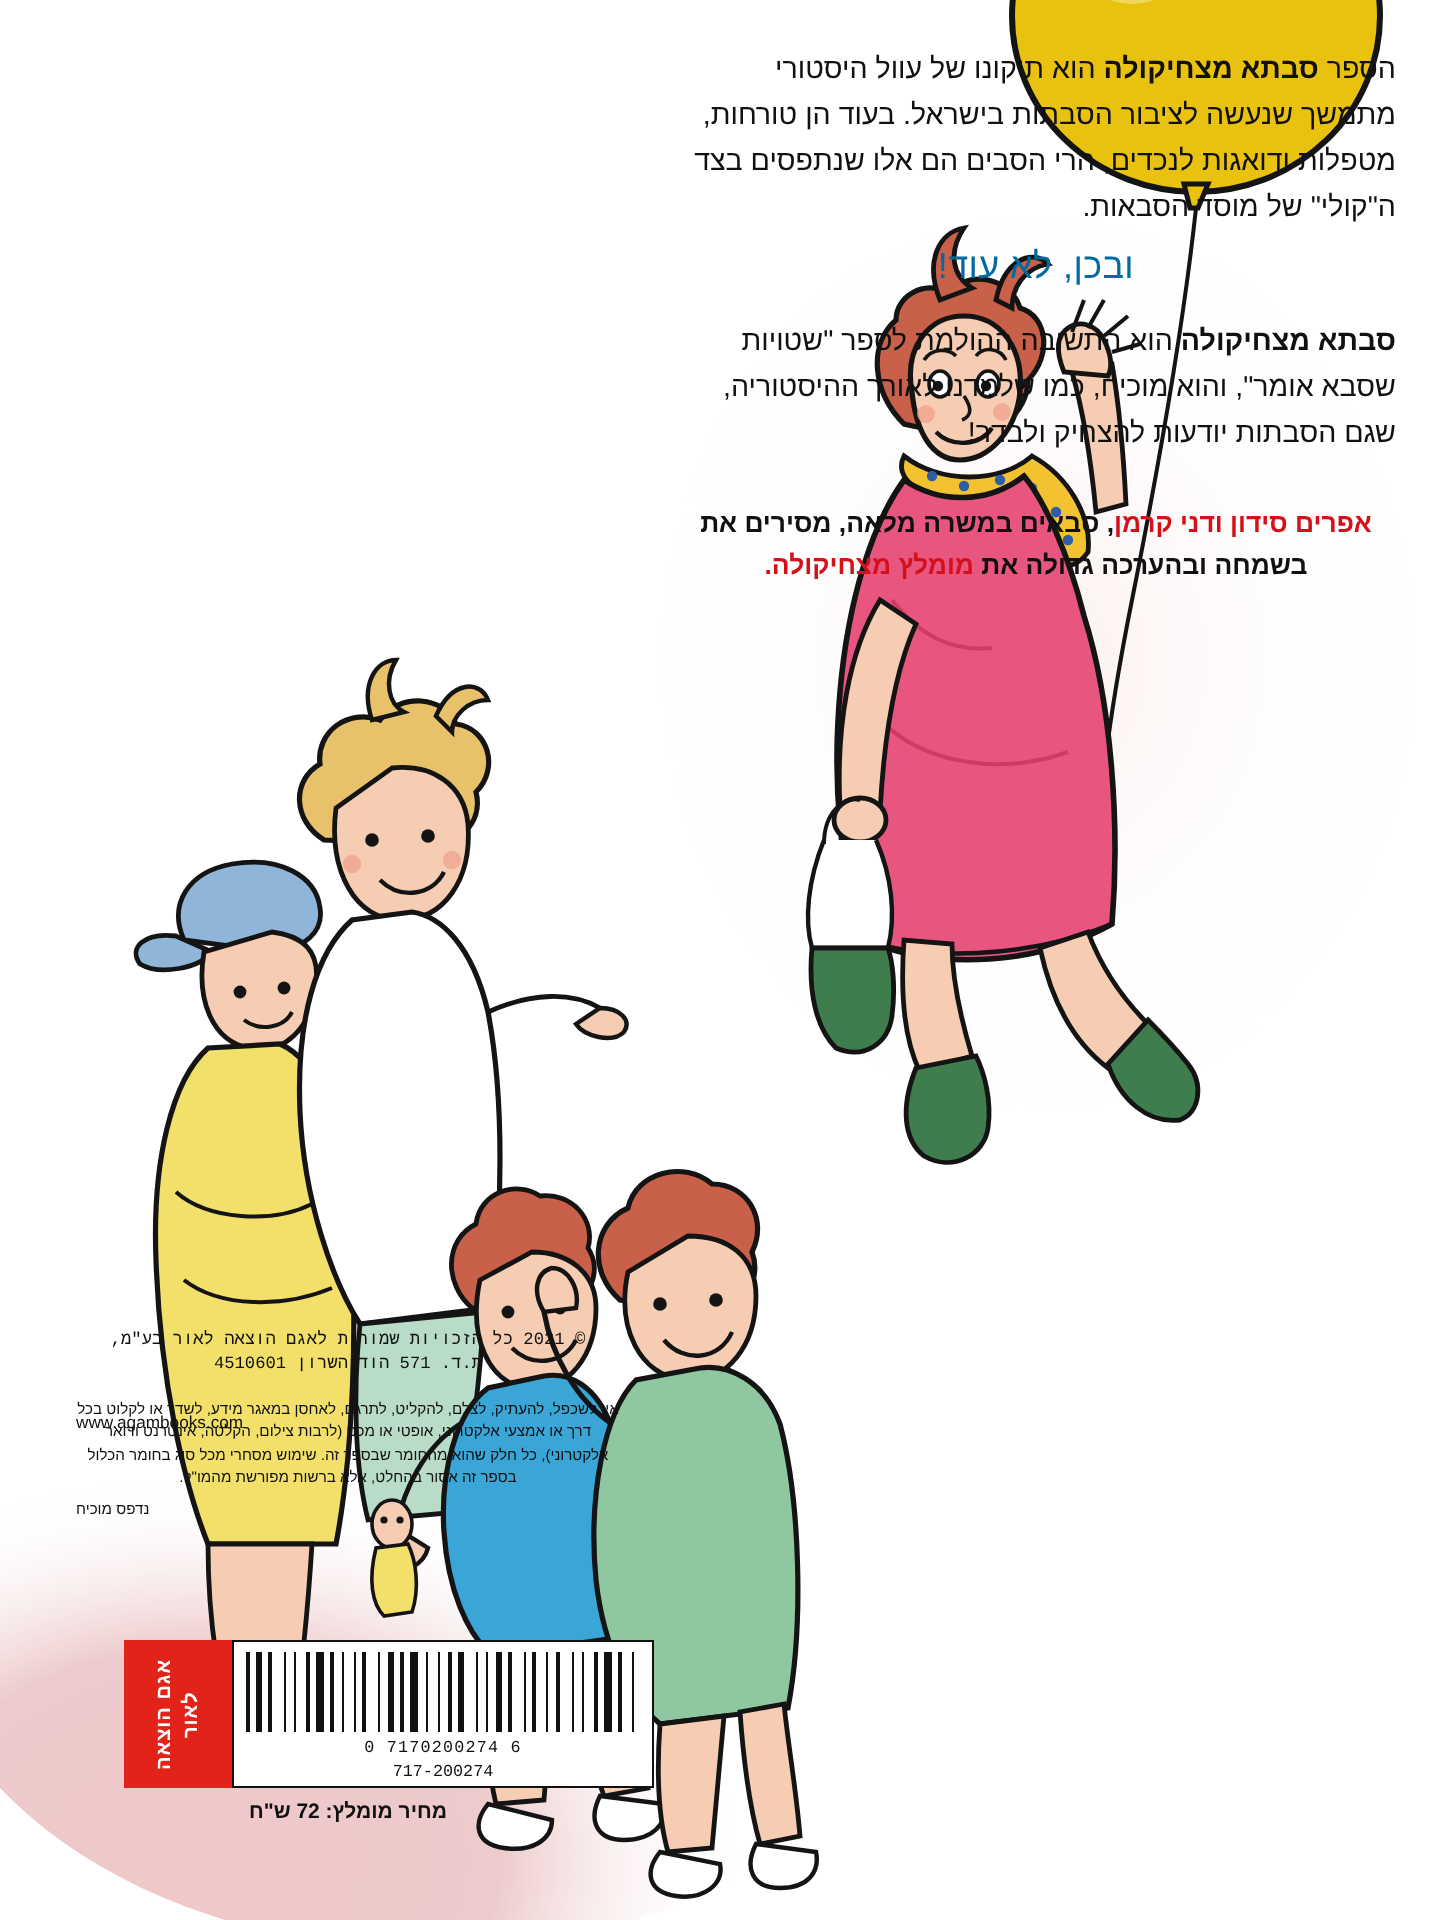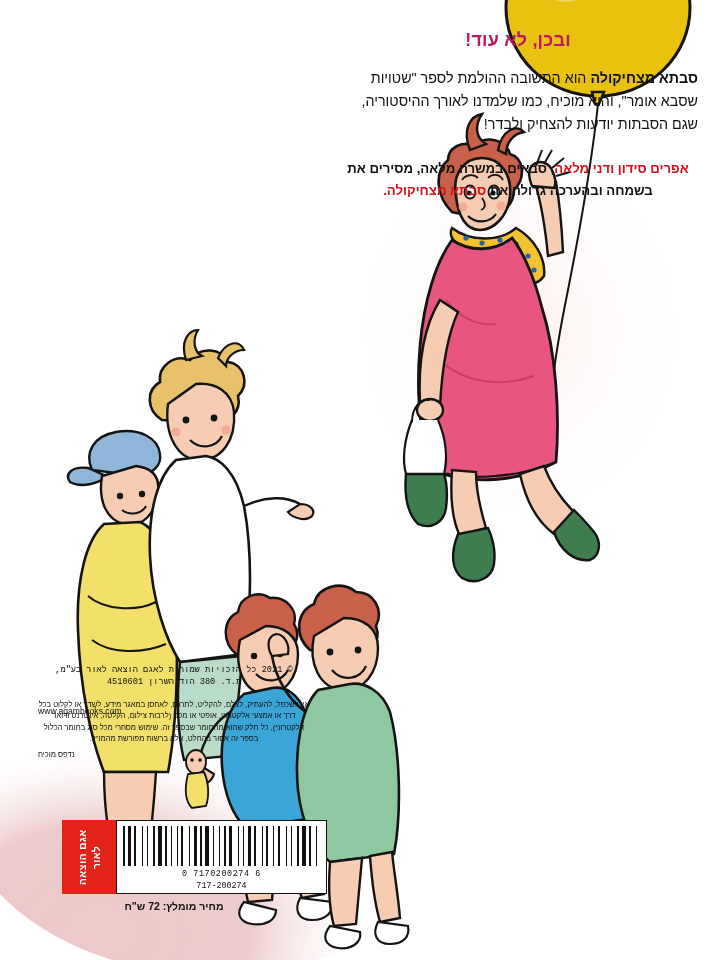--- a/index.html
+++ b/index.html
@@ -48,22 +48,22 @@
     line-height: 1.62;
     color: #111111;
     margin: 0 0 6px 0;
     text-align: right;
   }
   .bold {
     font-weight: bold;
   }
   .shout {
     font-size: 18px;
-    font-weight: bold;
-    color: #be185d;
+    font-weight: normal;
+    color: #0369a1;
     margin: 6px 0 16px 0;
     text-align: center;
     letter-spacing: 0.2px;
   }
   .para-2 {
     margin-top: 14px;
   }
   .credit {
     margin-top: 22px;
     font-size: 13.2px;
@@ -383,40 +383,43 @@
           <path d="M188 774 C 184 790, 186 802, 192 808 L 206 806 C 210 794, 208 780, 204 772 Z" fill="#f2e06a" stroke="#141414" stroke-width="1.8"></path>
           <circle cx="192" cy="760" r="1.8" fill="#141414"></circle>
           <circle cx="200" cy="760" r="1.8" fill="#141414"></circle>
         </g>
       </g>
     </svg>
   </div>
 
   <div class="text-col">
 
+    <p class="para">
+      <span>הספר </span><span class="bold">סבתא מצחיקולה</span><span> הוא תיקונו של עוול היסטורי מתמשך שנעשה לציבור הסבתות בישראל. בעוד הן טורחות, מטפלות ודואגות לנכדים, הרי הסבים הם אלו שנתפסים בצד ה"קולי" של מוסד הסבאות.</span>
+    </p>
 
     <p class="shout">ובכן, לא עוד!</p>
 
     <p class="para para-2">
       <span class="bold">סבתא מצחיקולה</span><span> הוא התשובה ההולמת לספר "שטויות שסבא אומר", והוא מוכיח, כמו שלמדנו לאורך ההיסטוריה, שגם הסבתות יודעות להצחיק ולבדר!</span>
     </p>
 
     <div class="credit">
       <div>
-        <span>אפרים סידון ודני מלאה</span><span class="blk">, סבאים במשרה מלאה, מסירים את</span>
+        <span>אפרים סידון ודני קרמן</span><span class="blk">, סבאים במשרה מלאה, מסירים את</span>
       </div>
       <div>
-        <span class="blk">בשמחה ובהערכה גדולה את </span><span>סבתא מצחיקולה.</span>
+        <span class="blk">בשמחה ובהערכה גדולה את </span><span>מומלץ מצחיקולה.</span>
       </div>
     </div>
   </div>
 
   <div class="colophon">
     <div class="c-line">© 2021 כל הזכויות שמורות לאגם הוצאה לאור בע"מ,</div>
-    <div class="c-line">ת.ד. 380 הוד השרון 4510601</div>
+    <div class="c-line">ת.ד. 571 הוד השרון 4510601</div>
     <div class="legal">אין לשכפל, להעתיק, לצלם, להקליט, לתרגם, לאחסן במאגר מידע, לשדר או לקלוט בכל דרך או אמצעי אלקטרוני, אופטי או מכני (לרבות צילום, הקלטה, אינטרנט ודואר אלקטרוני), כל חלק שהוא מהחומר שבספר זה. שימוש מסחרי מכל סוג בחומר הכלול בספר זה אסור בהחלט, אלא ברשות מפורשת מהמו"ל.</div>
     <div class="printer">נדפס מוכיח</div>
   </div>
   <div class="site-line">www.agambooks.com</div>
 
   <div class="barcode-area">
     <div class="pub-badge">
       <span class="vtext">אגם הוצאה לאור</span>
     </div>
     <div class="barcode-box">

